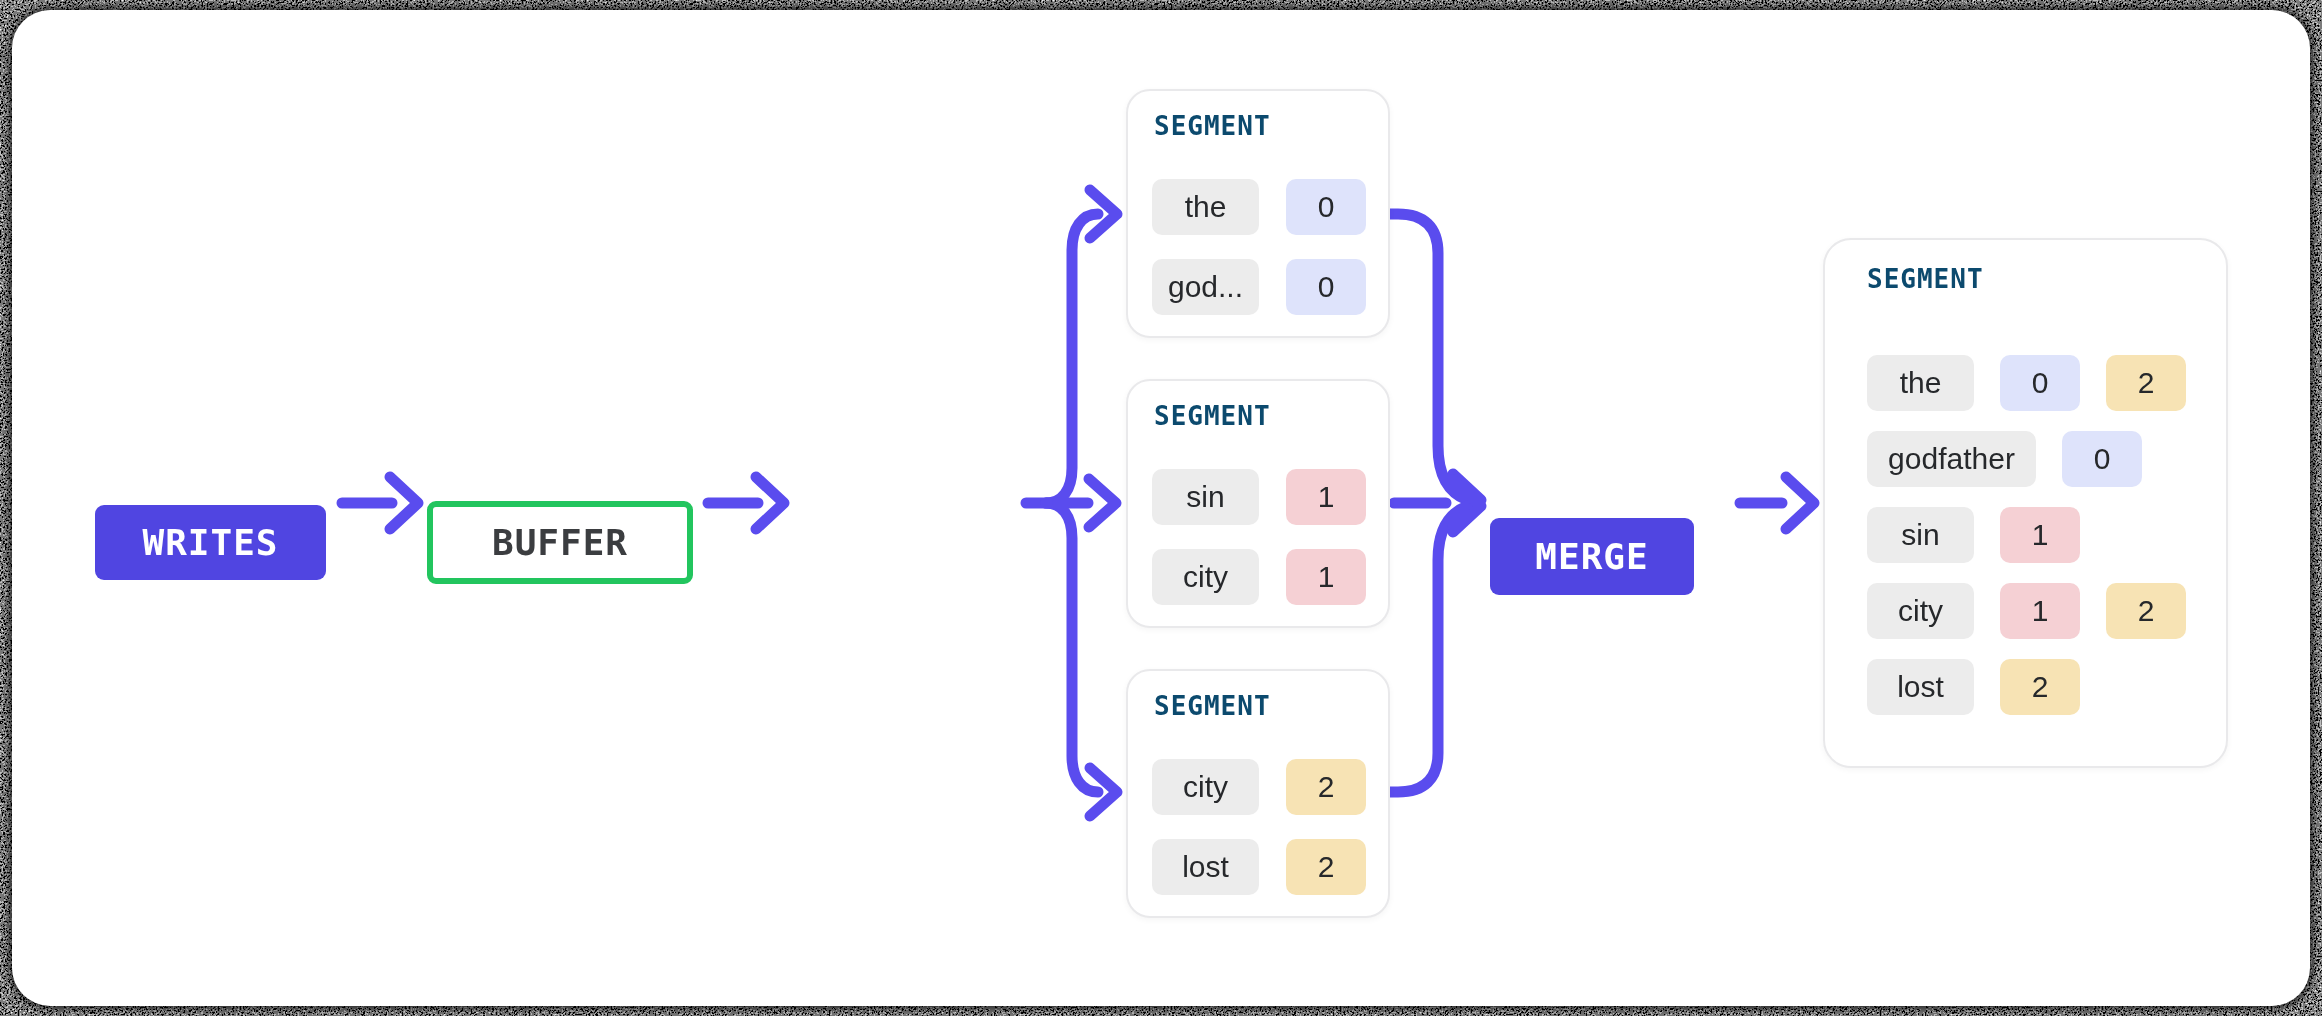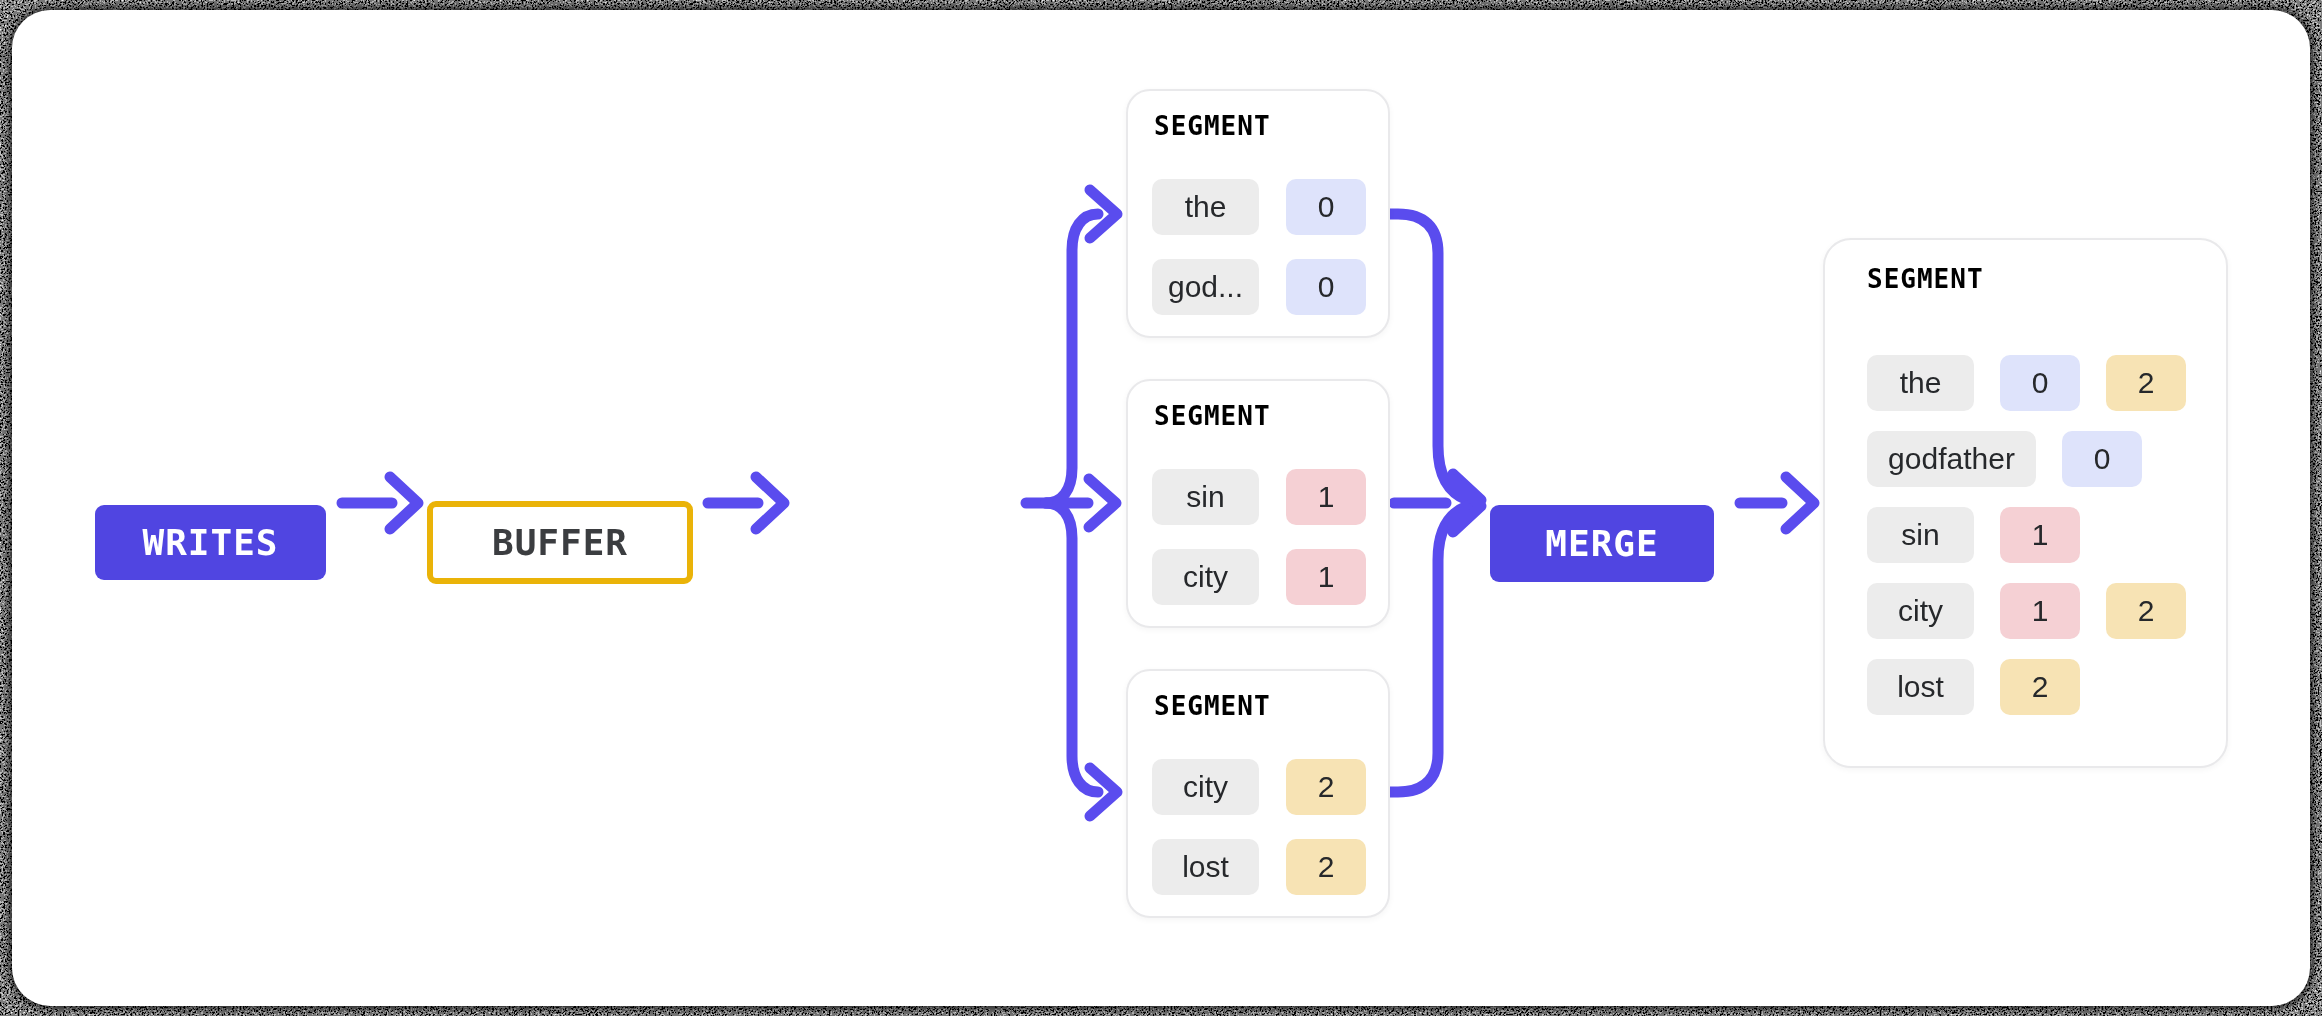--- a/index.html
+++ b/index.html
@@ -8,27 +8,27 @@
   .noise{position:absolute;left:0;top:0;z-index:0;}
   .board{position:absolute;left:12px;top:10px;right:12px;bottom:10px;
          background:#ffffff;border-radius:38px;z-index:1;
          box-shadow:0 0 9px 3px rgba(0,0,0,.72);}
   .wires{position:absolute;left:0;top:0;z-index:2;pointer-events:none;}
 
   .node{position:absolute;z-index:3;display:flex;align-items:center;justify-content:center;
         border-radius:9px;font-family:"DejaVu Sans Mono","Liberation Mono",monospace;
         font-weight:bold;font-size:36px;letter-spacing:1px;box-sizing:border-box;margin-top:40px;}
   .node.filled{background:#5045e1;color:#ffffff;}
-  .node.outlined{background:#ffffff;color:#3b3d40;border:6px solid #eab308;}
+  .node.outlined{background:#ffffff;color:#3b3d40;border:6px solid #22c55e;}
 
   .seg-card{position:absolute;z-index:3;width:264px;height:249px;background:#ffffff;
             border:2px solid #e9e9eb;border-radius:24px;box-sizing:border-box;
             box-shadow:0 2px 6px rgba(0,0,0,.045);}
   .seg-card.big{width:405px;height:530px;border-radius:28px;}
-  .seg-hdr{position:absolute;left:26px;top:20px;color:#000000;
+  .seg-hdr{position:absolute;left:26px;top:20px;color:#0c4a6e;
            font-family:"DejaVu Sans Mono","Liberation Mono",monospace;
            font-weight:bold;font-size:26px;letter-spacing:1px;}
   .seg-card.big .seg-hdr{left:42px;top:24px;}
   .seg-row{position:absolute;left:24px;display:flex;gap:27px;}
   .seg-card.big .seg-row{left:42px;gap:26px;}
   .chip{height:56px;border-radius:10px;display:flex;align-items:center;justify-content:center;
         font-size:30px;color:#26282b;}
   .chip.term{width:107px;background:#ececec;}
   .chip.term.wide{width:169px;}
   .chip.num{width:80px;}
@@ -79,21 +79,21 @@
       <path d="M1453 474 L1481 500 L1453 526"></path>
       <path d="M1453 480 L1481 506 L1453 532"></path>
 
       <path d="M1740 503 H1782"></path>
       <path d="M1786 477 L1814 503 L1786 529"></path>
     </g>
   </svg>
 
   <div class="node filled" style="left:95px;top:465px;width:231px;height:75px">WRITES</div>
   <div class="node outlined" style="left:427px;top:461px;width:266px;height:83px">BUFFER</div>
-  <div class="node filled" style="left:1490px;top:465px;width:224px;height:77px">MERGE</div>
+  <div class="node filled" style="left:1490px;top:478px;width:204px;height:77px">MERGE</div>
 
   <div class="seg-card" style="left:1126px;top:89px">
     <div class="seg-hdr">SEGMENT</div>
     <div class="seg-row" style="top:88px">
       <span class="chip term">the</span>
       <span class="chip num lavender">0</span>
     </div>
     <div class="seg-row" style="top:168px">
       <span class="chip term">god...</span>
       <span class="chip num lavender">0</span>

